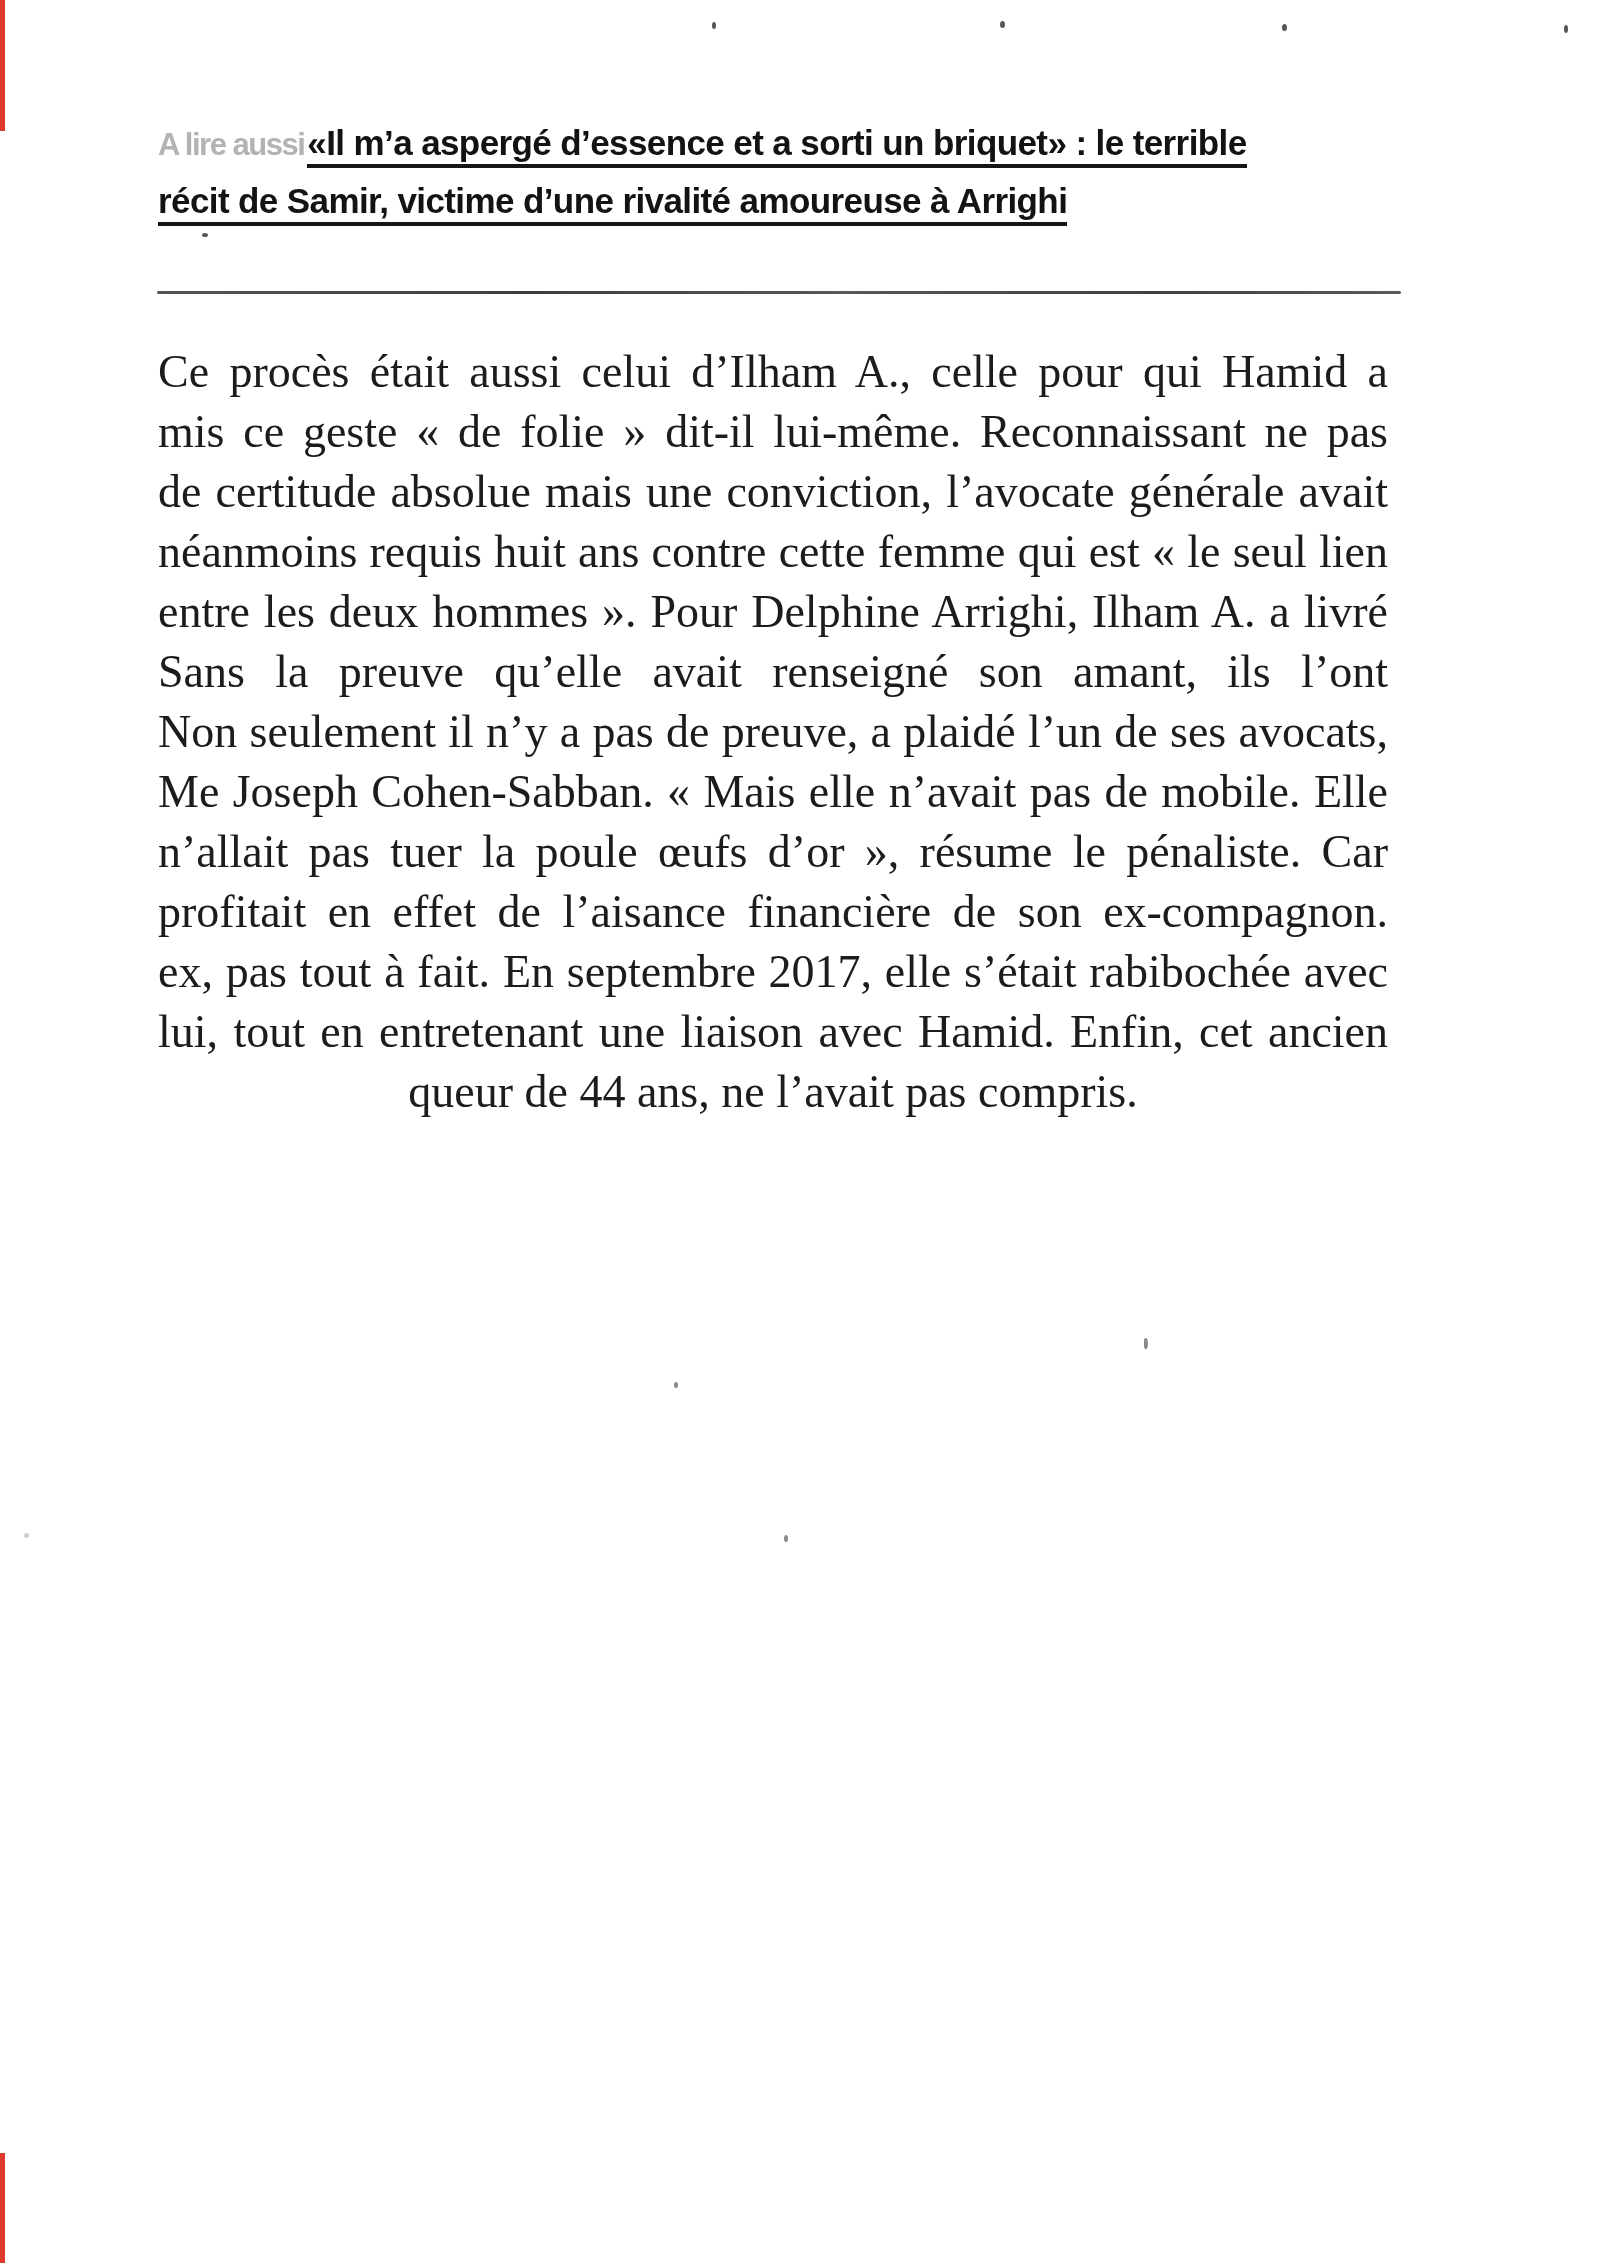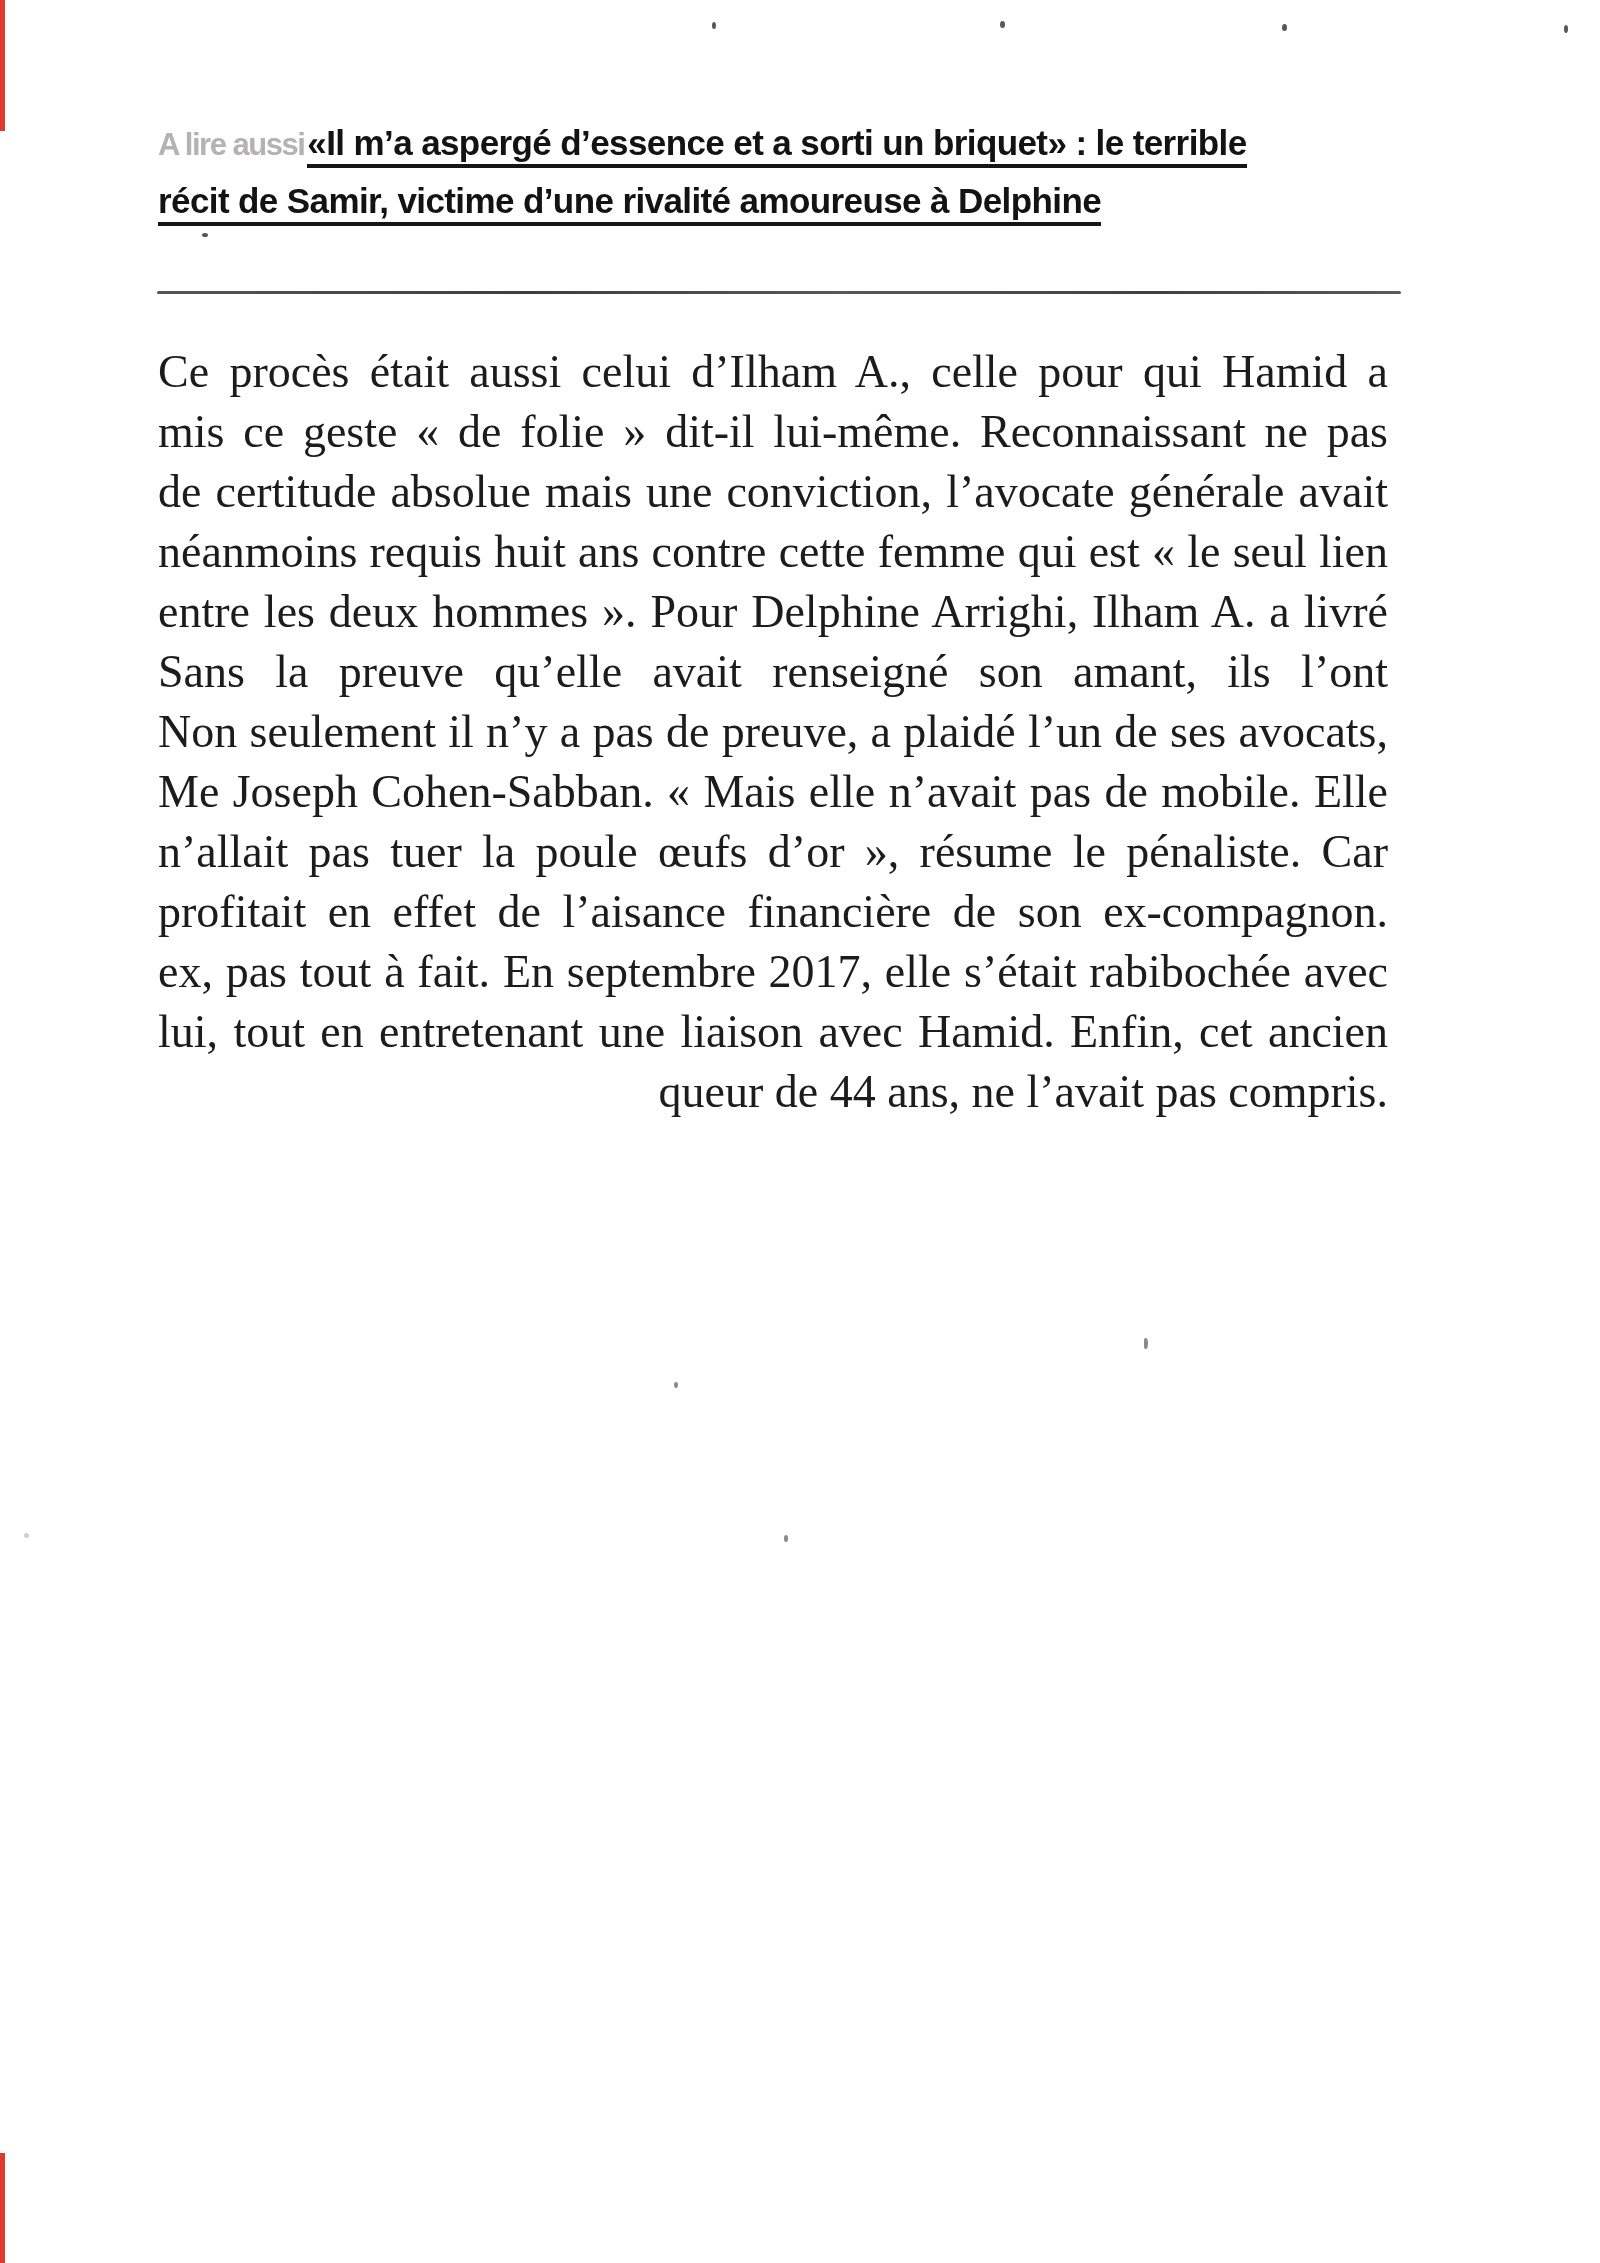--- a/index.html
+++ b/index.html
@@ -97,21 +97,21 @@
     overflow: hidden;
     text-align: justify;
   }
   
   .body-line.ju::after {
     content: "";
     display: inline-block;
     width: 100%;
   }
   .body-line.last {
-    text-align: right;
+    text-align: center;
   }
 </style>
 </head>
 <body>
 
 <div class="page">
 
   <div class="red-edge top"></div>
   <div class="red-edge bottom"></div>
 
@@ -123,21 +123,21 @@
   <div class="speck s6"></div>
   <div class="speck s7"></div>
   <div class="speck s8"></div>
   <div class="speck s9"></div>
 
   <div class="readalso">
     <div class="ra-line">
       <span class="ra-label">A lire aussi</span><span class="ra-link">«Il m’a aspergé d’essence et a sorti un briquet» : le terrible</span>
     </div>
     <div class="ra-line">
-      <span class="ra-link">récit de Samir, victime d’une rivalité amoureuse à Delphine</span>
+      <span class="ra-link">récit de Samir, victime d’une rivalité amoureuse à Arrighi</span>
     </div>
   </div>
 
   <div class="divider"></div>
 
   <div class="body-text">
     <div class="body-line ju">Ce procès était aussi celui d’Ilham A., celle pour qui Hamid a com-</div>
     <div class="body-line ju">mis ce geste « de folie » dit-il lui-même. Reconnaissant ne pas avoir</div>
     <div class="body-line ju">de certitude absolue mais une conviction, l’avocate générale avait</div>
     <div class="body-line ju">néanmoins requis huit ans contre cette femme qui est « le seul lien</div>

